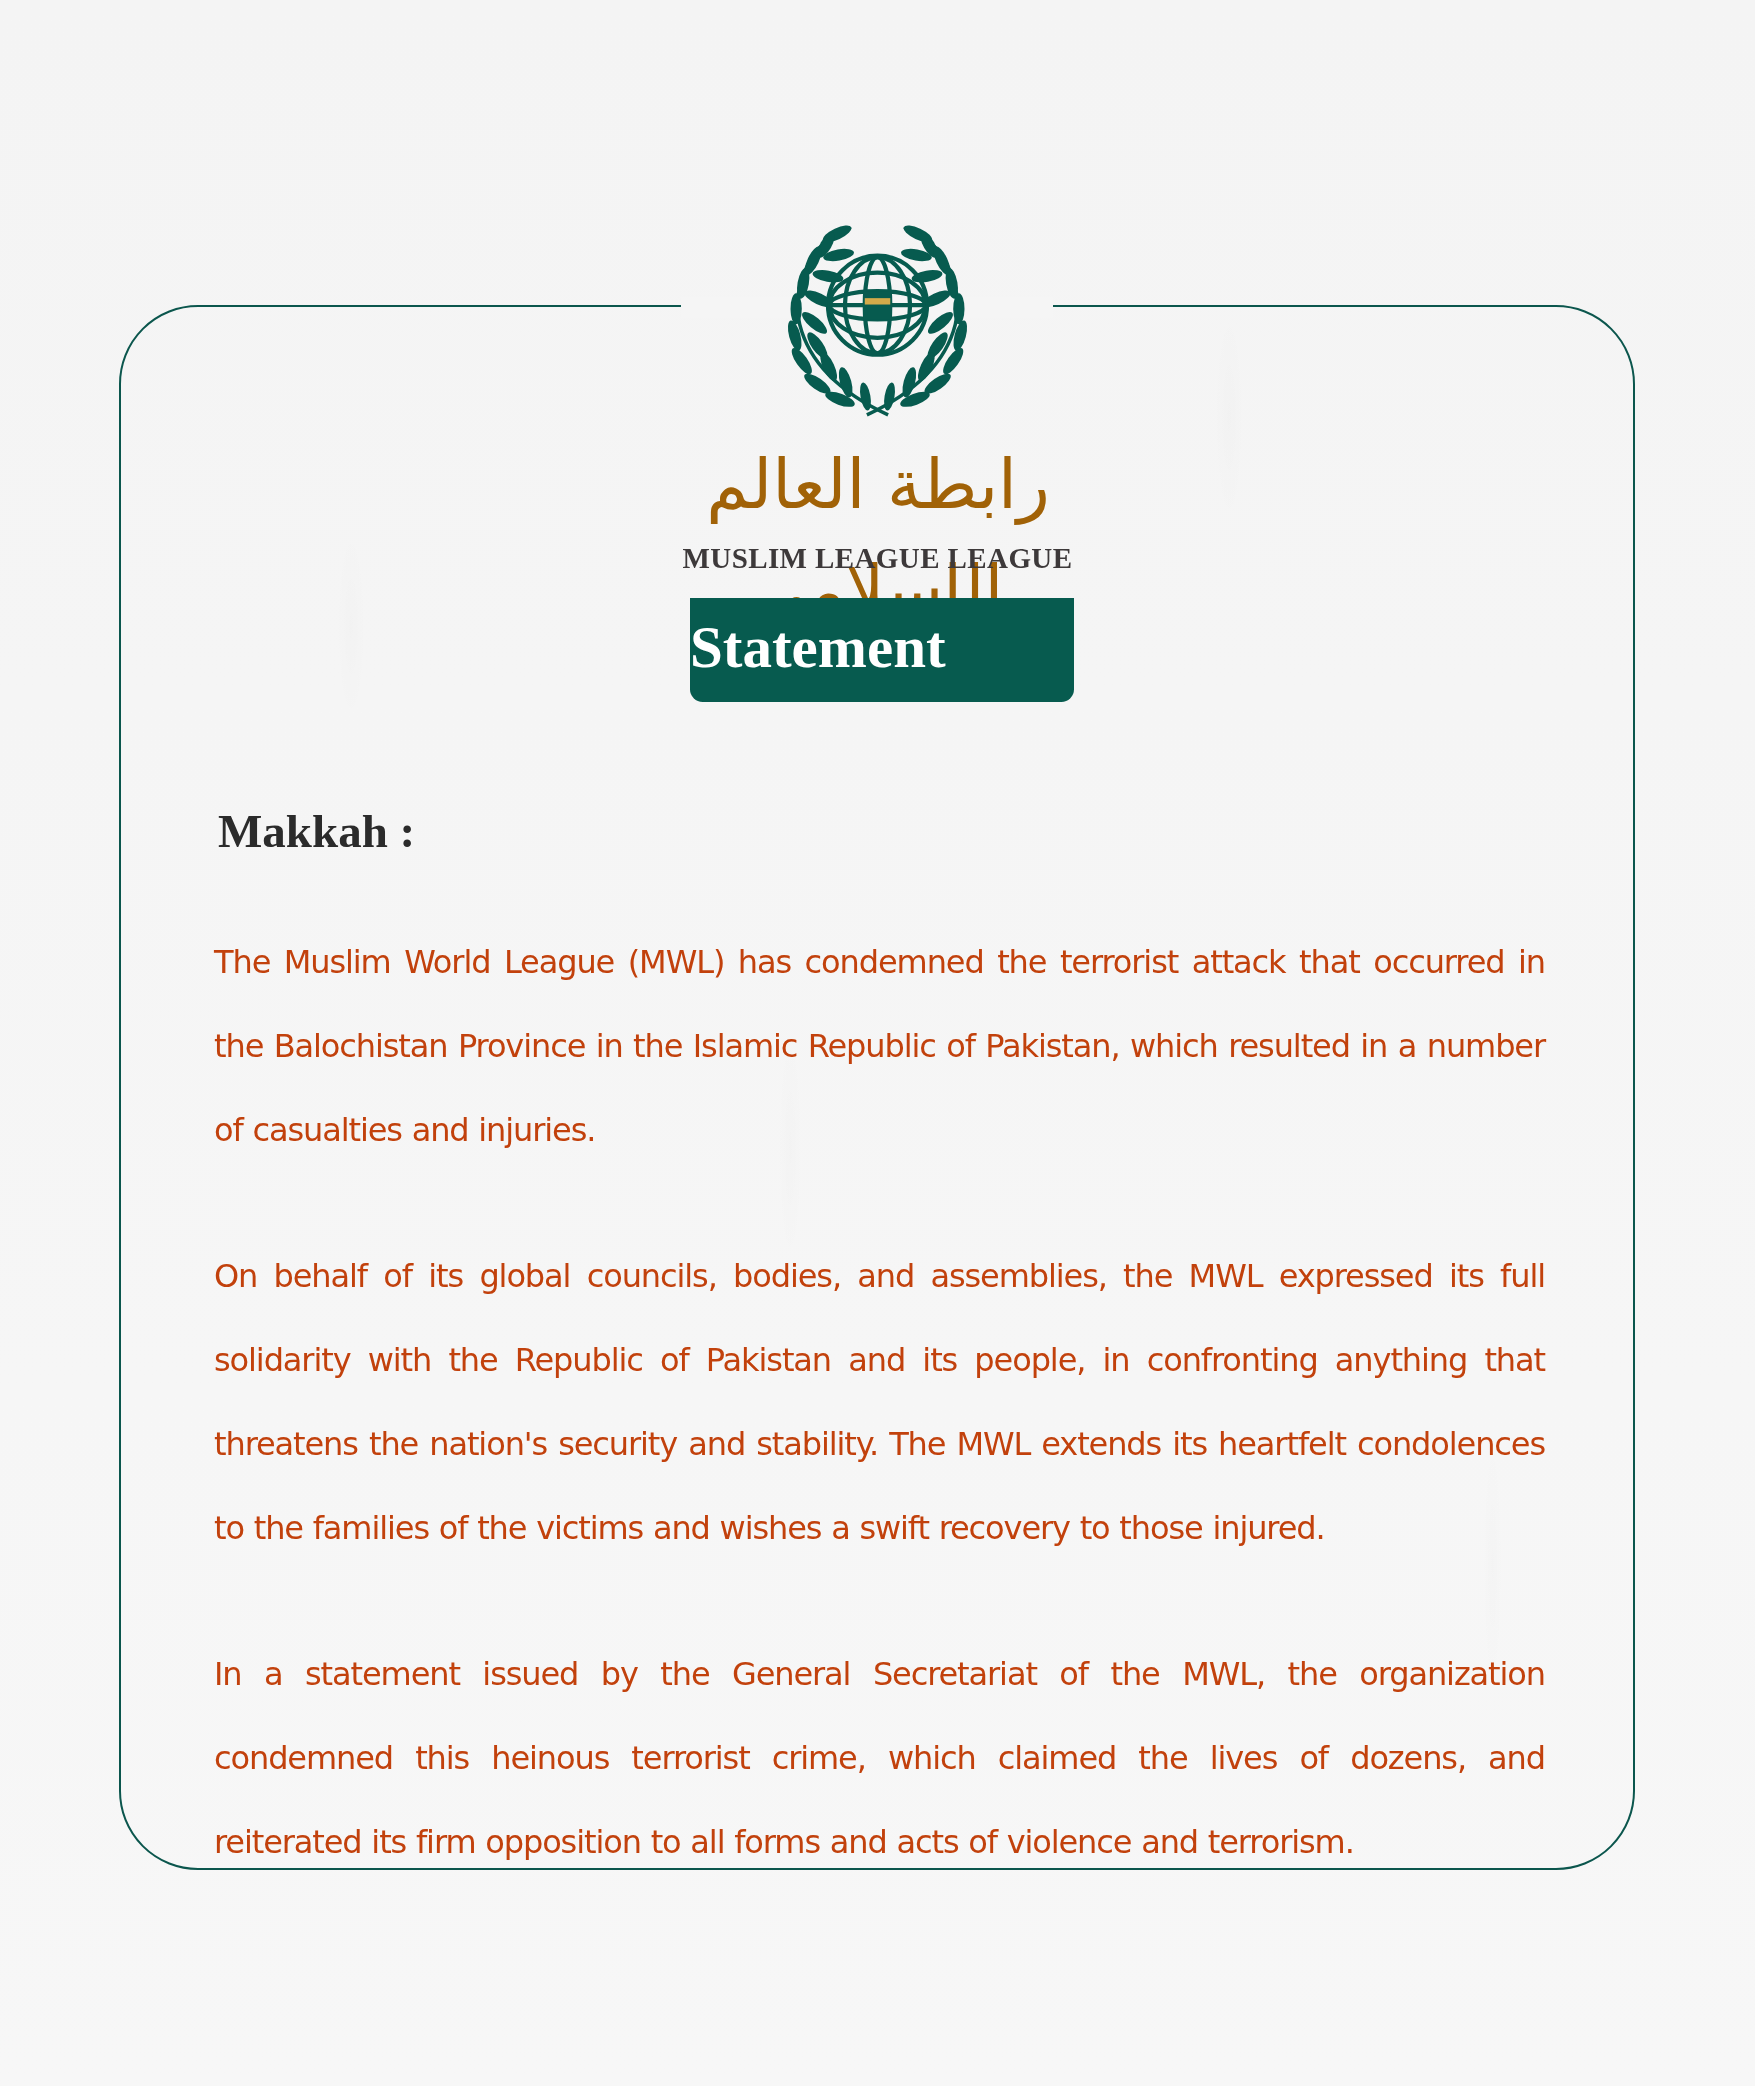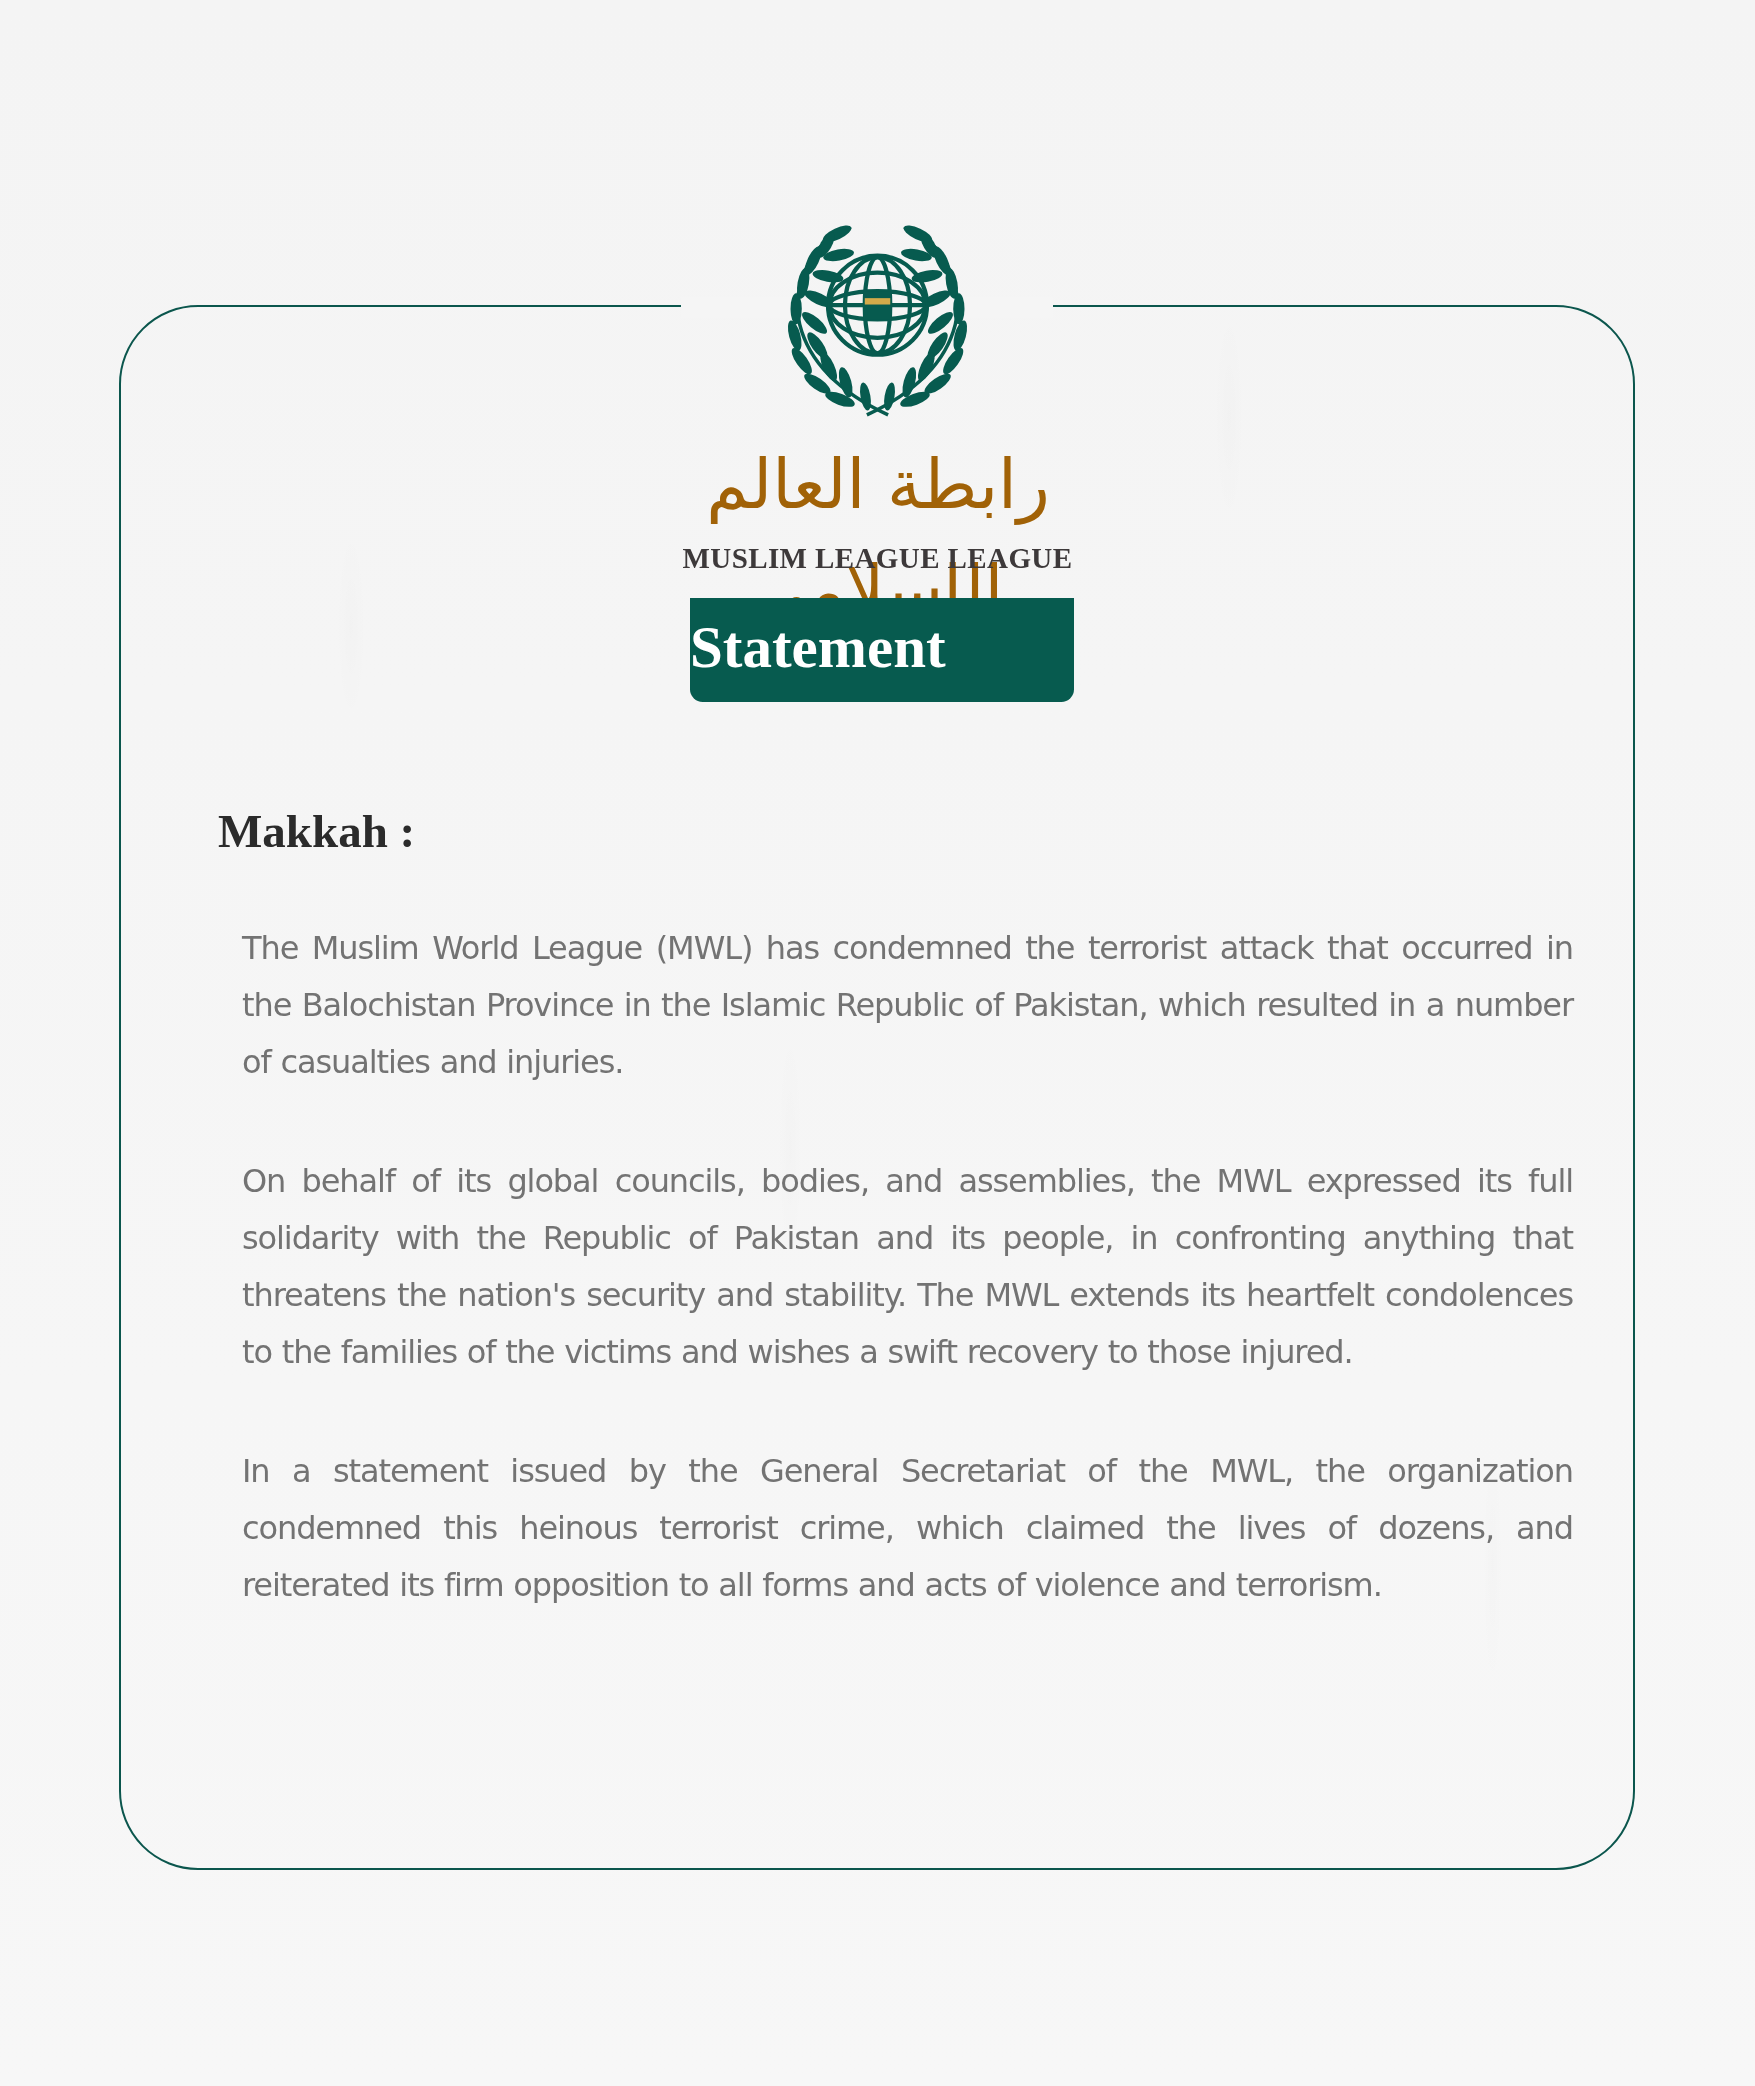--- a/index.html
+++ b/index.html
@@ -105,25 +105,24 @@
       font-size: 47px;
       color: #2b2b2b;
     }
     .body {
       position: absolute;
       left: 214px;
       top: 920px;
       width: 1331px;
       font-family: "DejaVu Sans", sans-serif;
       font-size: 32px;
-      line-height: 57px;
-      color: #737373;
+      line-height: 84px;
+      color: #c2410c;
       letter-spacing: -1.1px;
       word-spacing: 0.7px;
-      margin-left: 28px;
     }
     .body p {
       margin: 0 0 62px 0;
       text-align: justify;
       text-align-last: left;
     }
   </style>
 </head>
 <body style="--accent: #075b4f; --frame-color: #0b564d;">
 

